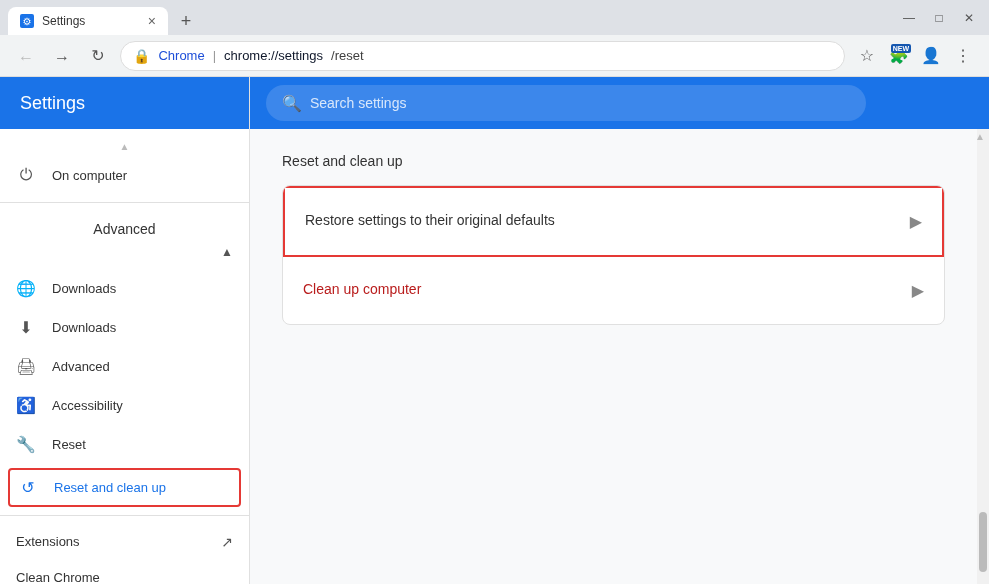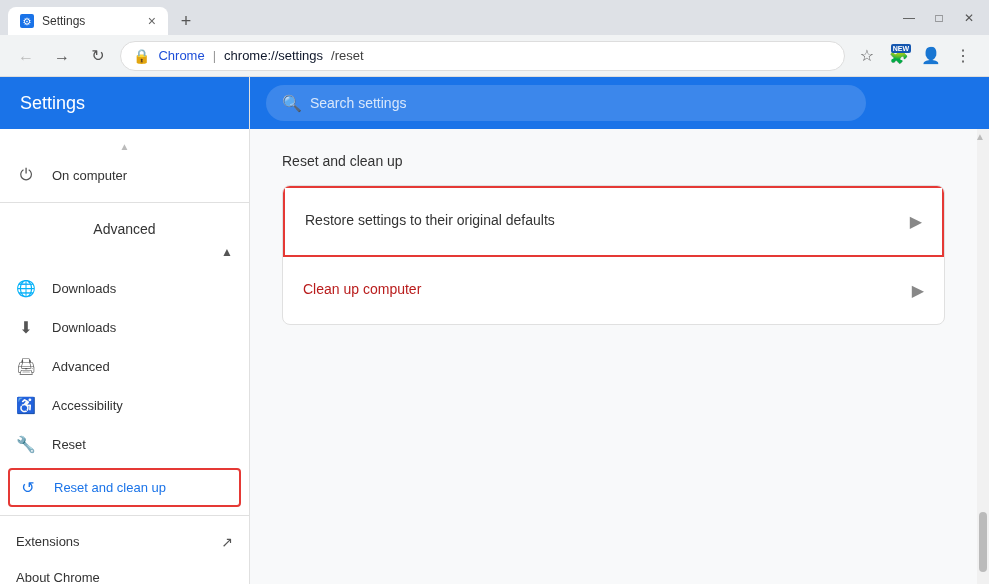--- a/index.html
+++ b/index.html
@@ -214,21 +214,21 @@
       </div>
 
       <hr class="sidebar-divider">
 
       <div class="ext-item">
         <span>Extensions</span>
         <span class="ext-icon-external">↗</span>
       </div>
 
       <div class="sidebar-item">
-        <span>About Chrome</span>
+        <span>Clean Chrome</span>
       </div>
 
       <div style="display:flex; align-items:center; justify-content:center; padding:4px 0; color:#bbb; font-size:10px;">▼</div>
     </div>
   </div>
 
   <div style="flex:1; position:relative; display:flex; flex-direction:column;">
 
     <div style="background:#1a73e8; height:52px; display:flex; align-items:center; padding:0 16px;">
       <div style="background:rgba(255,255,255,0.15); border-radius:24px; display:flex; align-items:center; padding:0 16px; height:36px; gap:8px; flex:1; max-width:600px;">

